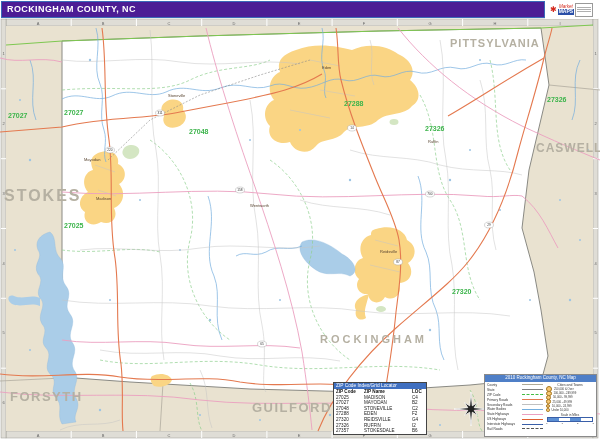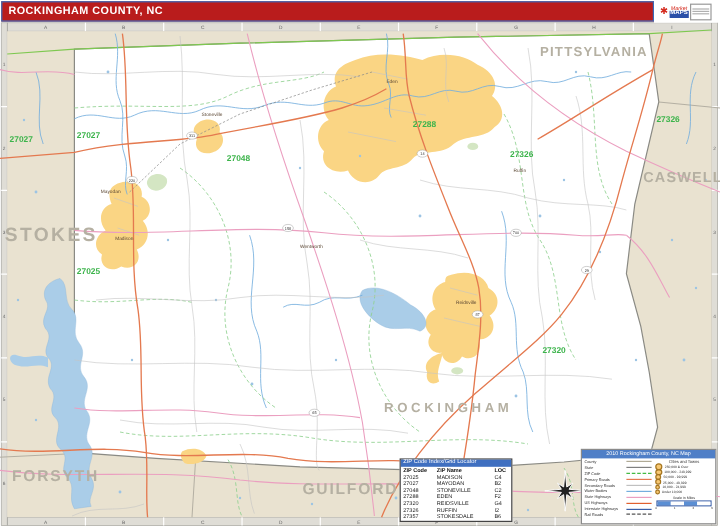--- a/index.html
+++ b/index.html
@@ -1,19 +1,19 @@
 <!DOCTYPE html>
 <html><head>
 <meta charset="utf-8">
 <style>
   html,body{margin:0;padding:0;background:#fff;}
   .page{position:relative;width:600px;height:440px;overflow:hidden;background:#fff;
         font-family:"Liberation Sans","DejaVu Sans",sans-serif;}
   
-  .header{position:absolute;left:1px;top:1px;width:544px;height:17px;background:#b91c1c;
+  .header{position:absolute;left:1px;top:1px;width:544px;height:17px;background:#4c1d95;
           border:1px solid #3a6ab8;box-sizing:border-box;z-index:5;}
   .header span{color:#fff;font-weight:bold;font-size:9px;line-height:15px;padding-left:5px;
           letter-spacing:.4px;display:block;white-space:nowrap;}
   
   .logo{position:absolute;right:2px;top:0;width:53px;height:19px;background:#fff;z-index:6;
         display:flex;align-items:center;justify-content:center;gap:1px;}
   .logo .star{color:#d42a1e;font-size:8px;line-height:8px;}
   .logo .words{display:flex;flex-direction:column;align-items:center;}
   .logo .w1{color:#d42a1e;font-size:4.5px;font-style:italic;line-height:4.5px;}
   .logo .w2{color:#fff;background:#2a4fa8;font-size:5px;font-weight:bold;line-height:5.5px;padding:0 1px;}

